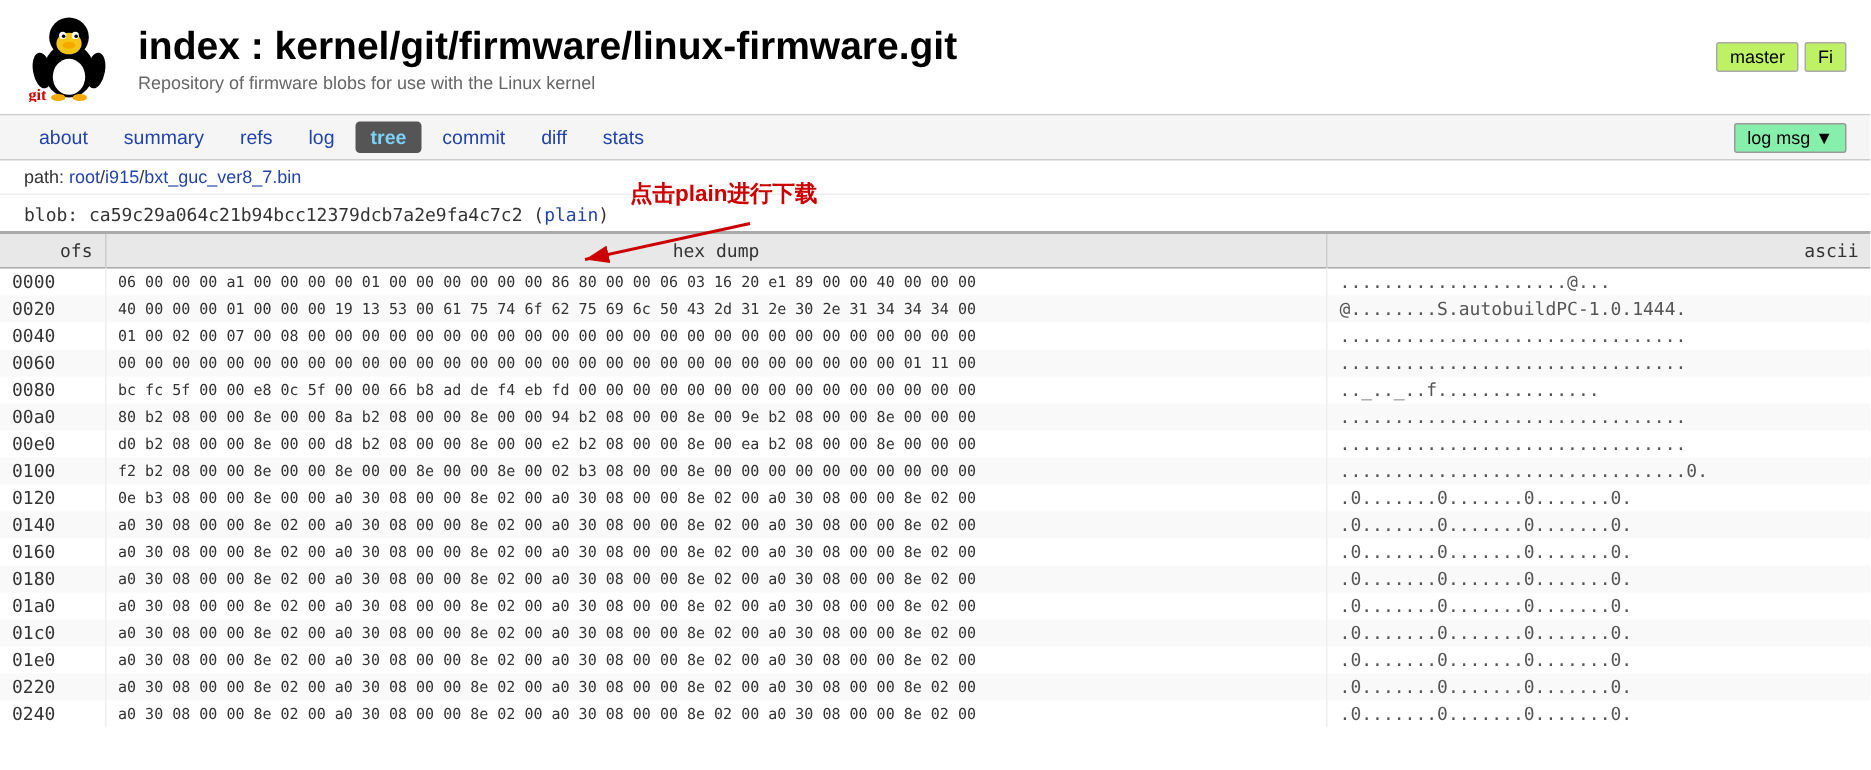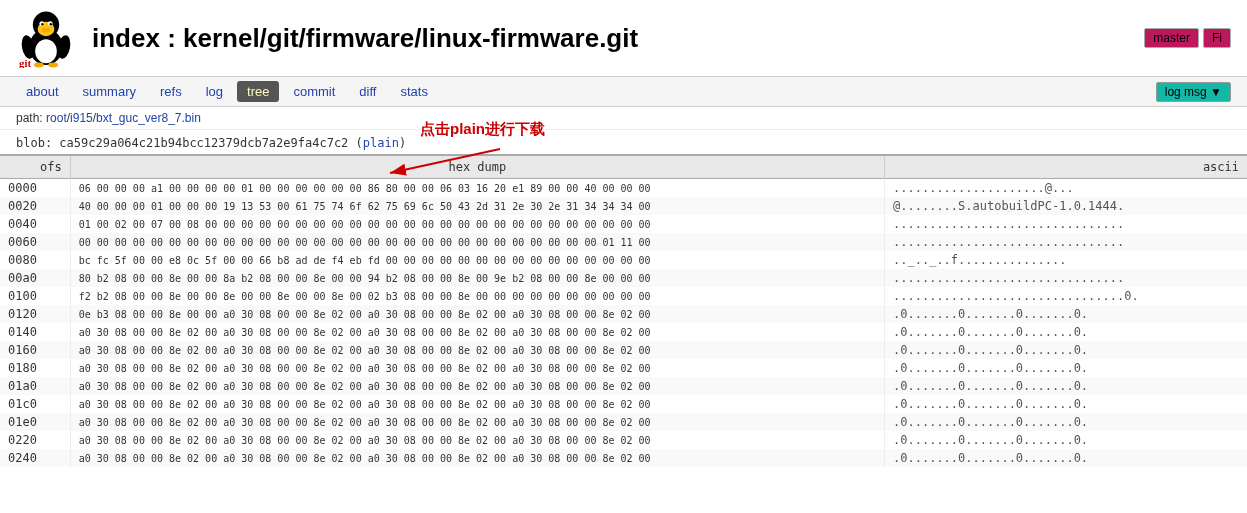--- a/index.html
+++ b/index.html
@@ -16,21 +16,21 @@
       width: 60px;
       height: 60px;
       margin-right: 16px;
       flex-shrink: 0;
     }
     #header .title-block { flex: 1; }
     #header .main-title { font-size: 26px; font-weight: bold; color: #000; }
     #header .subtitle { font-size: 12px; color: #666; margin-top: 2px; }
     #header .top-right { margin-left: auto; display: flex; gap: 4px; }
     .top-btn {
-      background: #be185d;
+      background: #bef264;
       border: 1px solid #aaa;
       padding: 2px 8px;
       font-size: 12px;
       cursor: pointer;
       border-radius: 2px;
     }
 
     
     #navbar {
       display: flex;
@@ -43,26 +43,26 @@
     .nav-item {
       padding: 3px 10px;
       font-size: 13px;
       cursor: pointer;
       color: #2244aa;
       text-decoration: none;
       border-radius: 3px;
     }
     .nav-item.active {
       background: #555;
-      color: #fef9c3;
-      font-weight: normal;
+      color: #7dd3fc;
+      font-weight: bold;
     }
     .nav-right { margin-left: auto; display: flex; align-items: center; gap: 4px; }
     .log-msg-btn {
-      background: #14b8a6;
+      background: #86efac;
       border: 1px solid #999;
       padding: 2px 8px;
       font-size: 12px;
       cursor: pointer;
       border-radius: 2px;
     }
 
     
     #pathbar {
       padding: 4px 16px;
@@ -164,20 +164,21 @@
       <ellipse cx="62" cy="95" rx="8" ry="4" fill="#f5a800"></ellipse>
 
       <ellipse cx="20" cy="65" rx="10" ry="20" fill="#000" transform="rotate(-10 20 65)"></ellipse>
       <ellipse cx="80" cy="65" rx="10" ry="20" fill="#000" transform="rotate(10 80 65)"></ellipse>
 
       <text x="5" y="98" font-size="18" fill="#cc0000" font-weight="bold" font-family="serif">git</text>
     </svg>
   </div>
   <div class="title-block">
     <div class="main-title">index : kernel/git/firmware/linux-firmware.git</div>
+    <div class="subtitle">Repository of firmware blobs for use with the Linux kernel</div>
   </div>
   <div class="top-right">
     <button class="top-btn">master</button>
     <button class="top-btn">Fi</button>
   </div>
 </div>
 
 <div id="navbar">
   <a class="nav-item">about</a>
   <a class="nav-item">summary</a>
@@ -247,20 +248,25 @@
         <td>0080</td>
         <td class="hex">bc fc 5f 00 00 e8 0c 5f 00 00 66 b8 ad de f4 eb   fd 00 00 00 00 00 00 00 00 00 00 00 00 00 00 00</td>
         <td>.._.._..f...............</td>
       </tr>
       <tr>
         <td>00a0</td>
         <td class="hex">80 b2 08 00 00 8e 00 00 8a b2 08 00 00 8e 00 00   94 b2 08 00 00 8e 00 9e b2 08 00 00 8e 00 00 00</td>
         <td>................................</td>
       </tr>
       <tr>
+        <td>00e0</td>
+        <td class="hex">d0 b2 08 00 00 8e 00 00 d8 b2 08 00 00 8e 00 00   e2 b2 08 00 00 8e 00 ea b2 08 00 00 8e 00 00 00</td>
+        <td>................................</td>
+      </tr>
+      <tr>
         <td>0100</td>
         <td class="hex">f2 b2 08 00 00 8e 00 00 8e 00 00 8e 00 00 8e 00   02 b3 08 00 00 8e 00 00 00 00 00 00 00 00 00 00</td>
         <td>................................0.</td>
       </tr>
       <tr>
         <td>0120</td>
         <td class="hex">0e b3 08 00 00 8e 00 00 a0 30 08 00 00 8e 02 00   a0 30 08 00 00 8e 02 00 a0 30 08 00 00 8e 02 00</td>
         <td>.0.......0.......0.......0.</td>
       </tr>
       <tr>

